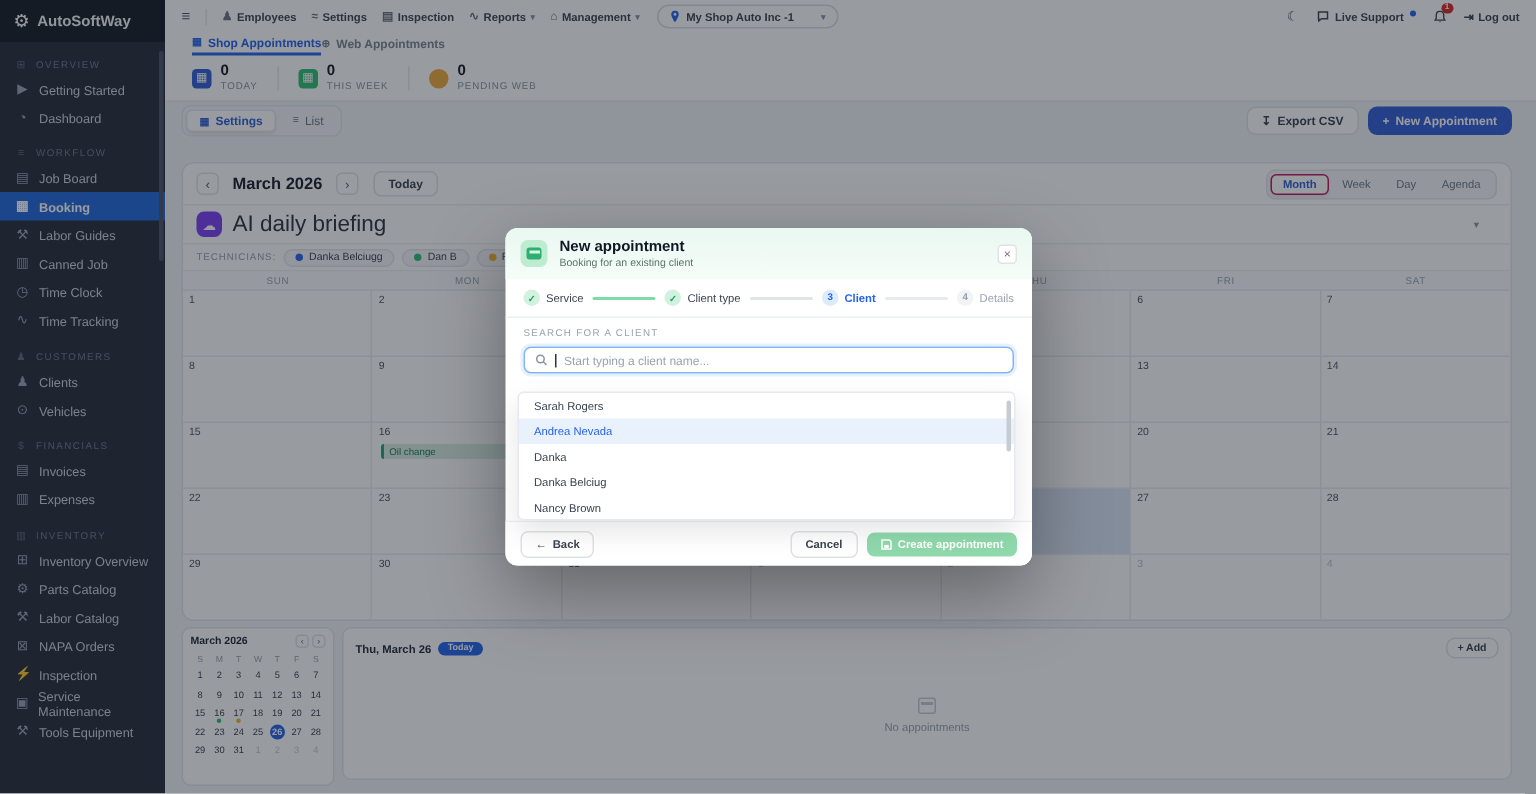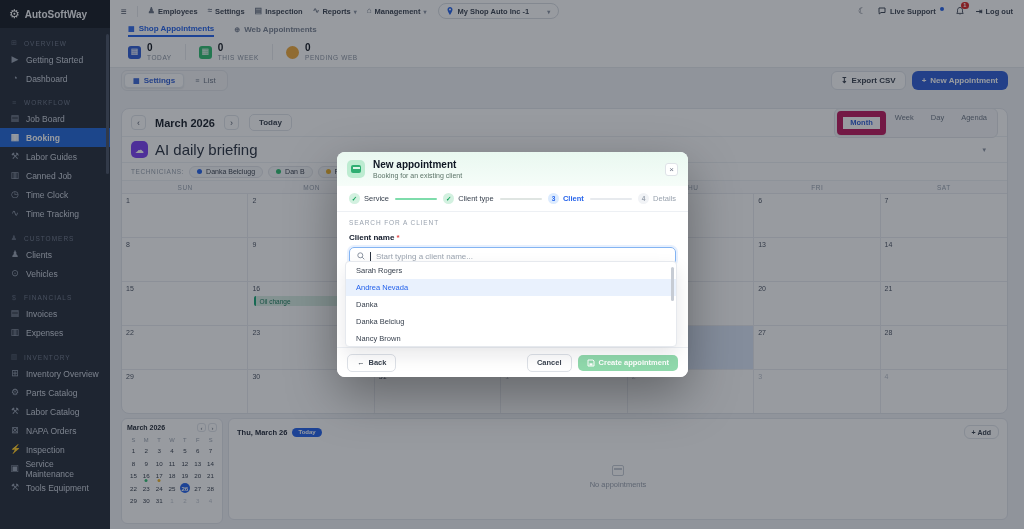--- a/index.html
+++ b/index.html
@@ -33,21 +33,21 @@
   .tb-right{margin-left:auto;display:flex;align-items:center;gap:12px}
   .tb-moon{font-size:9px;color:#4a5263}
   .tb-live{display:flex;align-items:flex-start;gap:4px;font-weight:bold}
   .dot-online{width:4px;height:4px;border-radius:50%;background:#2563eb}
   .badge-bell{position:relative;display:flex}
   .bell-badge{position:absolute;top:-5px;right:-5px;background:#dc2626;color:#fff;font-size:5.5px;border-radius:5px;padding:1px 2.5px;font-weight:bold;line-height:1}
   .tb-logout{display:flex;align-items:center;gap:3px;font-weight:bold}
   .tb-logout .mi{font-size:8px}
   svg.licon{display:block}
 
-  .tabs-row{display:flex;gap:20px;padding:2px 18px 0;height:15px}
+  .tabs-row{display:flex;padding:2px 18px 0;height:15px}
   .tab{display:flex;gap:4px;align-items:center;font-size:8px;font-weight:bold;padding-bottom:3px;cursor:pointer}
   .tab .tic{font-size:7px;line-height:1}
   .tab.active{color:#2563eb;border-bottom:2px solid #2563eb}
   .tab.inactive{color:#7b8494}
 
   .stats-row{height:30px;display:flex;align-items:center;padding:0 18px;gap:13px}
   .stat{display:flex;align-items:center;gap:6px}
   .stat-ic{width:13px;height:13px;border-radius:3px;color:#fff;font-size:8px;display:flex;align-items:center;justify-content:center;line-height:1}
   .stat-val{font-size:10px;font-weight:bold;color:#10151d;line-height:1}
   .stat-lab{font-size:6.5px;color:#8a93a1;letter-spacing:.6px;margin-top:1.5px}
@@ -63,21 +63,21 @@
   .btn-new{display:flex;align-items:center;gap:4px;background:#2f5ed6;border:none;border-radius:6px;font-size:8px;font-weight:bold;color:#fff;padding:4px 10px;cursor:pointer}
 
   
   .cal-card{position:absolute;top:108px;left:11px;right:16px;height:306px;background:#fff;border:1px solid #e3e6ec;border-radius:8px;overflow:hidden}
   .cal-head{height:28px;display:flex;align-items:center;gap:6px;padding:0 9px;border-bottom:1px solid #eef0f4}
   .nav-sq{width:15px;height:15px;border:1px solid #e0e4ea;border-radius:4px;display:flex;align-items:center;justify-content:center;font-size:9px;color:#555e6d;background:#fff;cursor:pointer}
   .cal-title{font-size:11px;font-weight:bold;color:#171d27;margin:0 3px}
   .btn-today{border:1px solid #e0e4ea;border-radius:5px;font-size:8px;font-weight:bold;color:#39414e;padding:3px 9px;background:#fff;margin-left:4px;cursor:pointer}
   .views{margin-left:auto;display:flex;background:#f6f7f9;border:1px solid #e2e5ea;border-radius:6px;padding:2px;gap:1px}
   .view{font-size:7.5px;color:#6d7686;padding:2.5px 8px;border-radius:4px;cursor:pointer}
-  .view.active{background:#fff;border:6px solid #be185d;box-shadow:0 1px 2px rgba(0,0,0,.07);color:#2f5ed6;font-weight:bold;padding:1.5px 7px}
+  .view.active{background:#fff;border:1px solid #be185d;box-shadow:0 1px 2px rgba(0,0,0,.07);color:#2f5ed6;font-weight:bold;padding:1.5px 7px}
 
   .ai-row{height:26px;display:flex;align-items:center;gap:7px;padding:0 9px;border-bottom:1px solid #eef0f4}
   .ai-ic{width:17px;height:17px;border-radius:5px;background:#7b3ff2;color:#fff;font-size:9px;display:flex;align-items:center;justify-content:center}
   .ai-label{font-size:15px;color:#2a3240}
   .ai-chev{margin-left:auto;color:#8b93a2;font-size:7px;padding-right:12px;cursor:pointer}
 
   .tech-row{height:18px;display:flex;align-items:center;gap:5px;padding:0 9px;border-bottom:1px solid #eef0f4}
   .tech-label{font-size:6.5px;color:#98a1ae;letter-spacing:.6px}
   .chip{display:flex;align-items:center;gap:4px;border:1px solid #e2e5ea;background:#f7f8fa;border-radius:9px;padding:1.5px 7px;font-size:7px;color:#39414e;white-space:nowrap;cursor:pointer}
   .chip-dot{width:5px;height:5px;border-radius:50%}
@@ -640,24 +640,20 @@
           <span class="s-label">Client</span>
         </div>
         <div class="s-conn" style="background: rgb(231, 234, 238);"></div>
         <div class="step upcoming">
           <span class="s-circ">4</span>
           <span class="s-label">Details</span>
         </div>
       </div>
     <div class="m-body">
       <div class="m-sec-label">SEARCH FOR A CLIENT</div>
-      <div class="m-field-label">
-        <span>Client name</span>
-        <span class="req">*</span>
-      </div>
       <div class="m-input">
         <svg class="licon" width="8" height="8" viewBox="0 0 8 8">
             <circle cx="3.3" cy="3.3" r="2.5" fill="none" stroke="#8b93a0" stroke-width="1"></circle>
             <path d="M5.2 5.2L7.3 7.3" stroke="#8b93a0" stroke-width="1"></path>
           </svg>
         <span class="caret"></span>
         <input type="text" placeholder="Start typing a client name..." style="">
       </div>
     </div>
     <div class="m-list" id="client-list">

